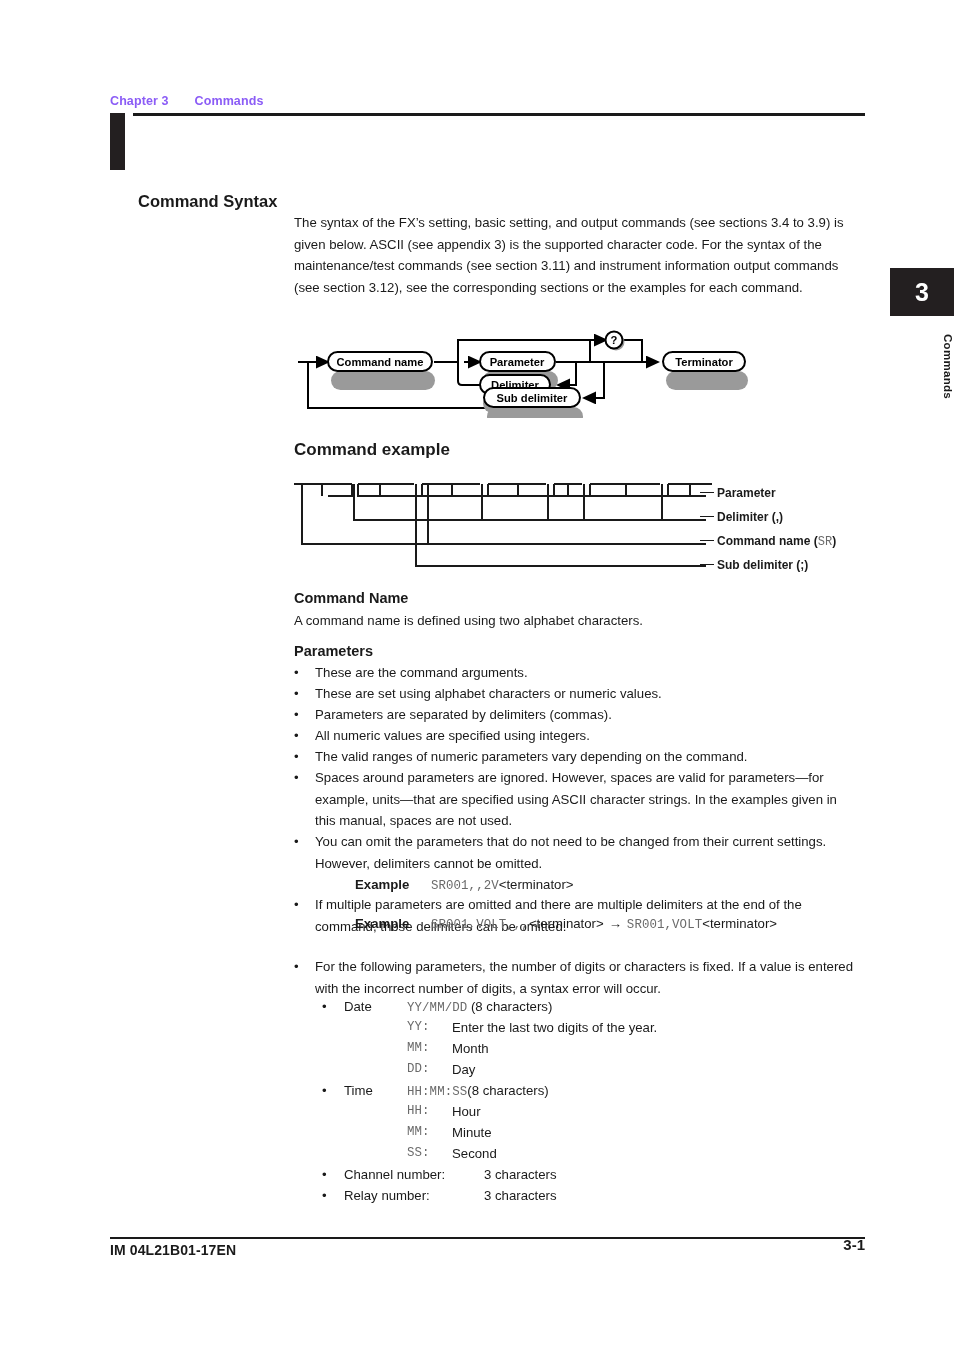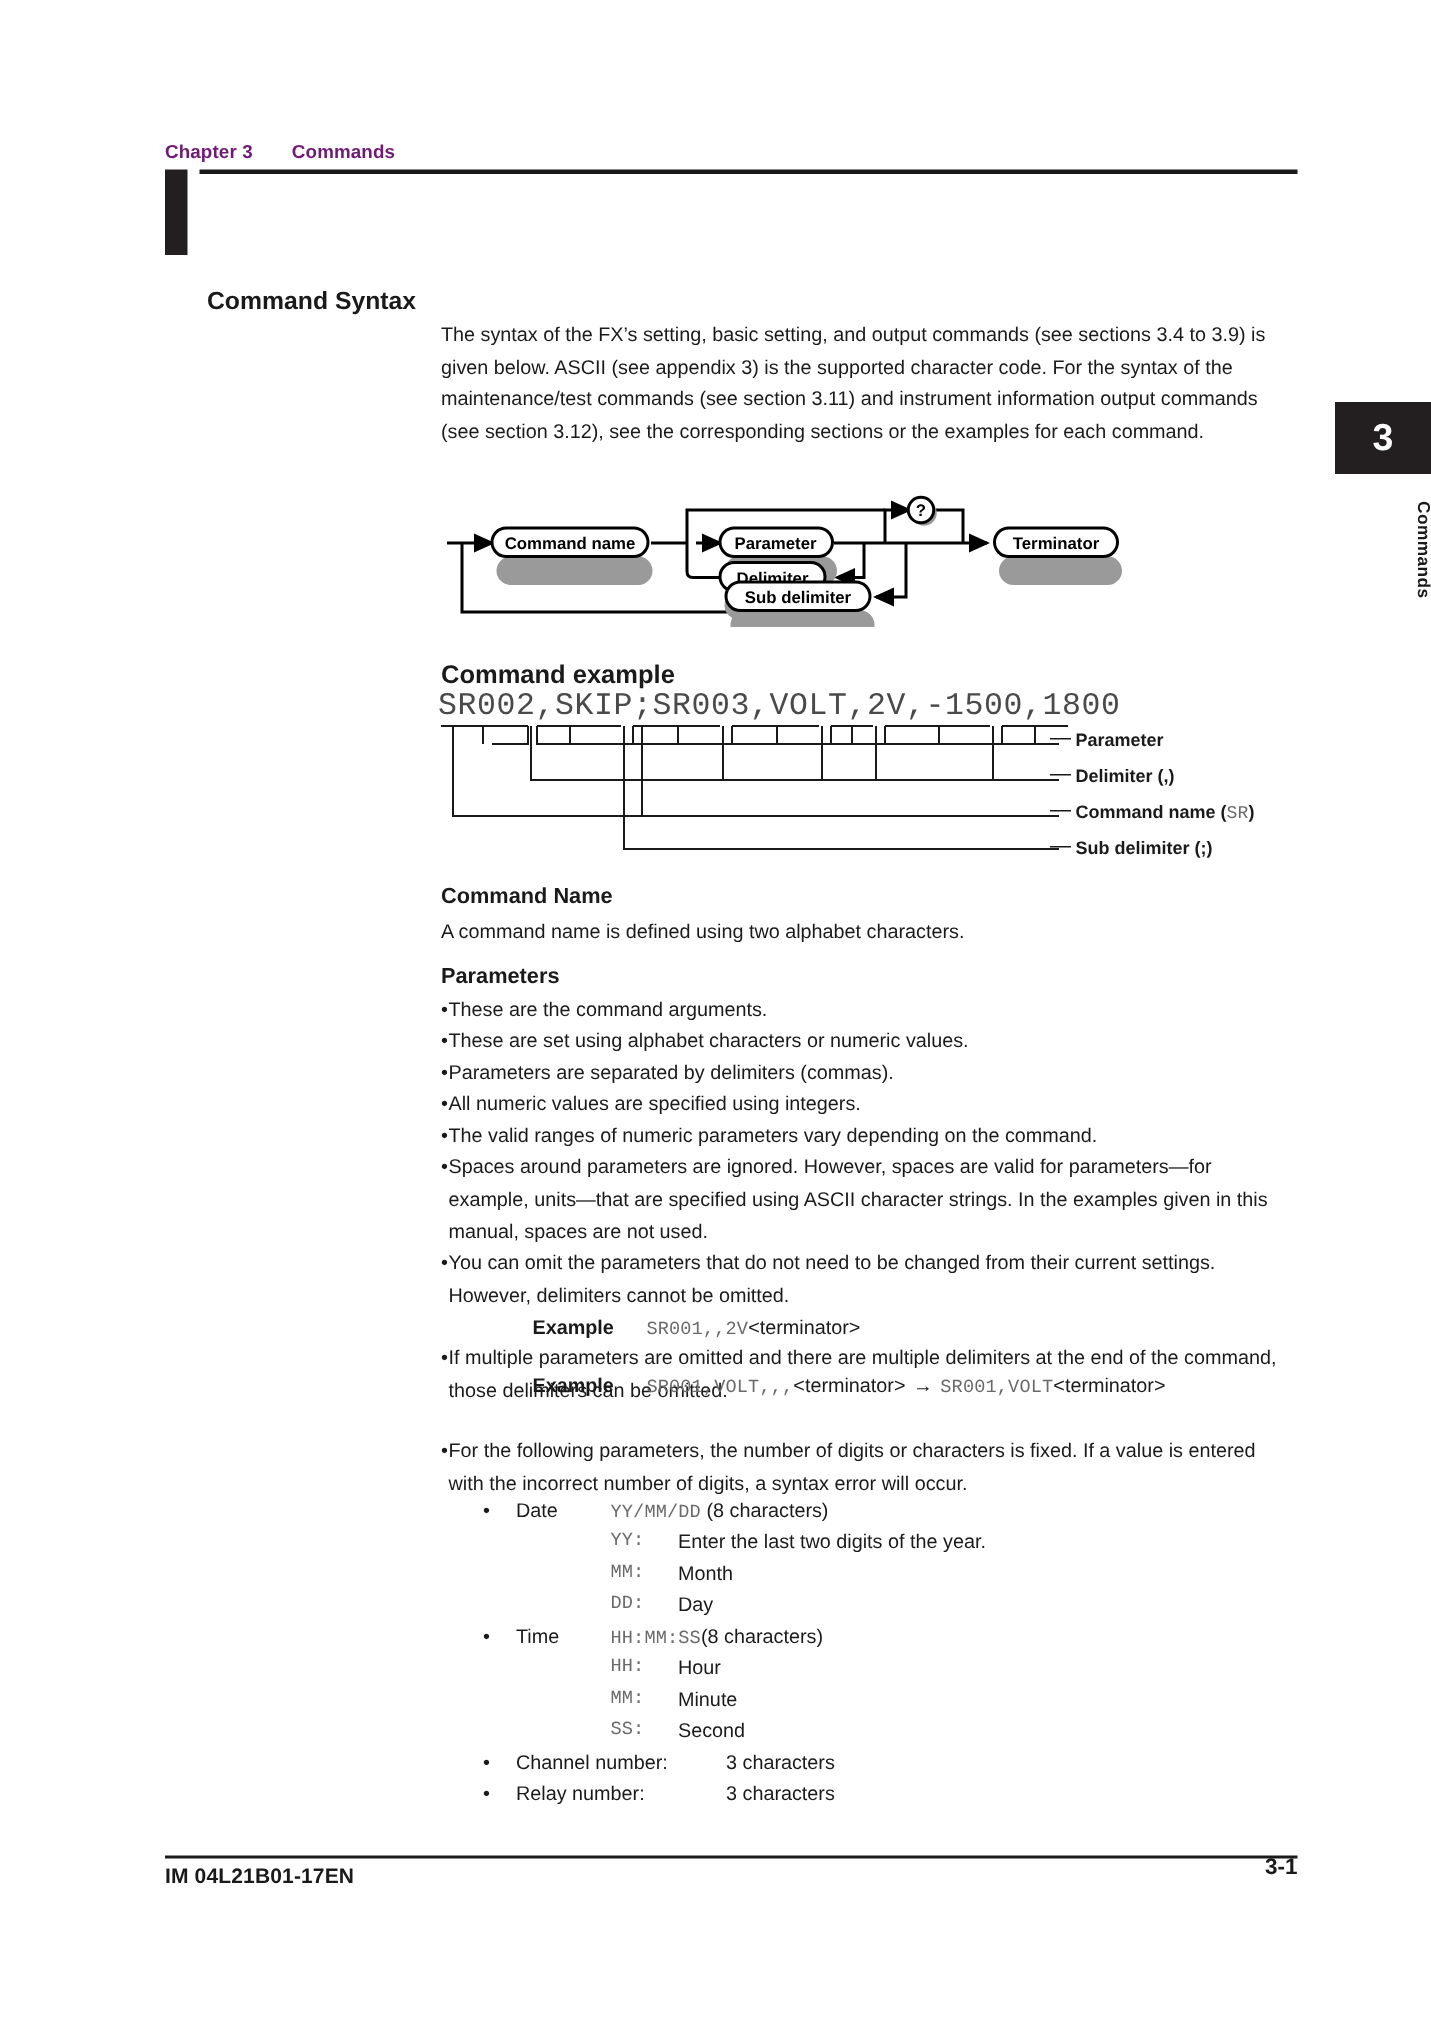--- a/index.html
+++ b/index.html
@@ -21,21 +21,21 @@
   }
 
   
   .chapter-line {
     position: absolute;
     left: 110px;
     top: 94px;
     font-size: 12.5px;
     font-weight: bold;
     letter-spacing: 0.1px;
-    color: #701a75;
+    color: #8b5cf6;
     white-space: nowrap;
   }
   .chapter-line .gap { display: inline-block; width: 26px; }
 
   .header-rule {
     position: absolute;
     left: 133px;
     top: 113px;
     width: 732px;
     height: 3px;
@@ -201,21 +201,21 @@
     color: #1a1a1a;
   }
   .bullet-row .bl {
     position: absolute;
     left: 0;
     top: 0;
     font-size: 13.2px;
   }
   .bullet-row .bt {
     display: block;
-    margin-left: 5px;
+    margin-left: 21px;
   }
 
   .mono {
     font-family: "Liberation Mono", monospace;
     font-size: 12.4px;
     color: #6a6a6a;
     letter-spacing: 0.1px;
   }
   .ex-label {
     font-weight: bold;
@@ -379,21 +379,20 @@
 
       <g>
         <circle cx="322" cy="16" r="8.5" fill="#9a9a9a"></circle>
         <circle cx="320" cy="14" r="8.5" fill="#fff" stroke="#000" stroke-width="2"></circle>
         <text class="node-text" x="320" y="18" text-anchor="middle" font-size="11">?</text>
       </g>
     </svg>
   </div>
 
   <div class="tiny-bold cmd-example-label">Command example</div>
-  <div class="code-line">SR002,SKIP;SR003,VOLT,2V,-1500,1800</div>
 
   <div class="leader-svg">
     <svg width="420" height="92" viewBox="0 0 420 92" xmlns="http://www.w3.org/2000/svg">
       <g stroke="#1a1a1a" stroke-width="1.6" fill="none" shape-rendering="crispEdges">
 
         <path d="M2,2 L60,2"></path>
         <path d="M66,2 L122,2"></path>
         <path d="M130,2 L188,2"></path>
         <path d="M196,2 L254,2"></path>
         <path d="M262,2 L290,2"></path>

